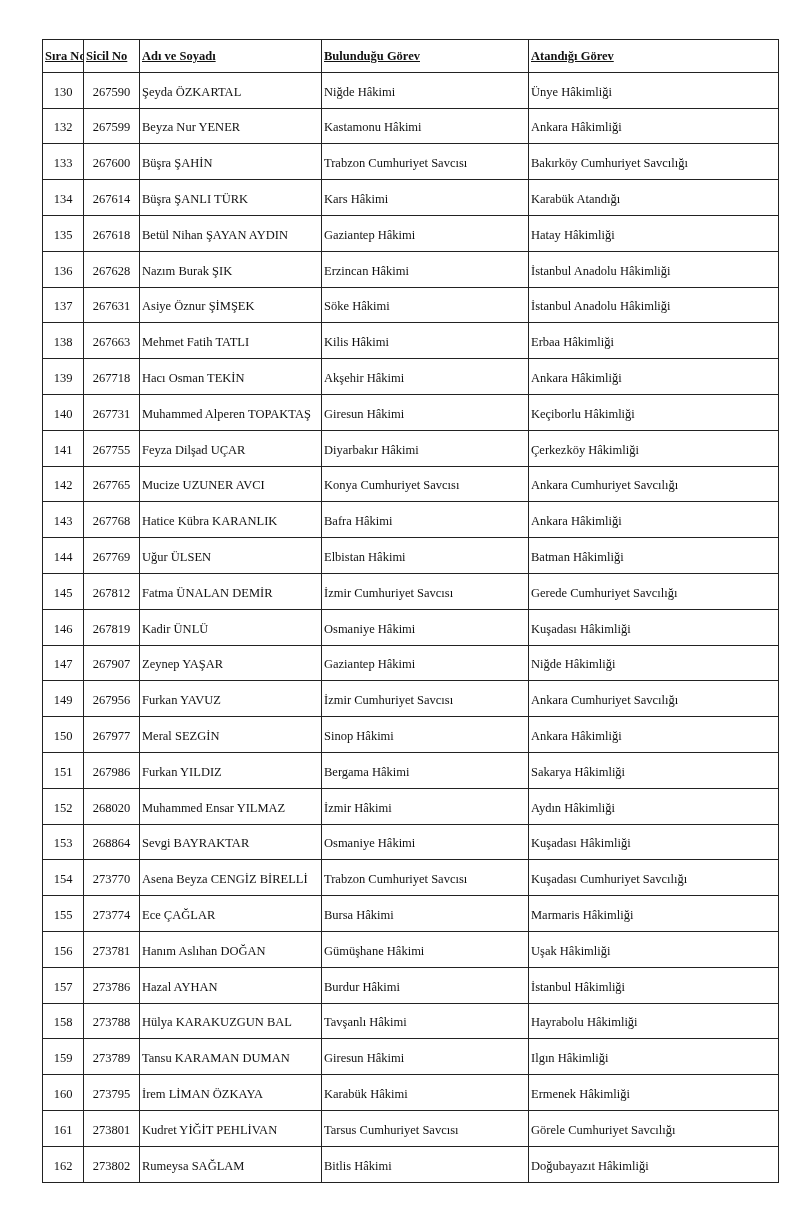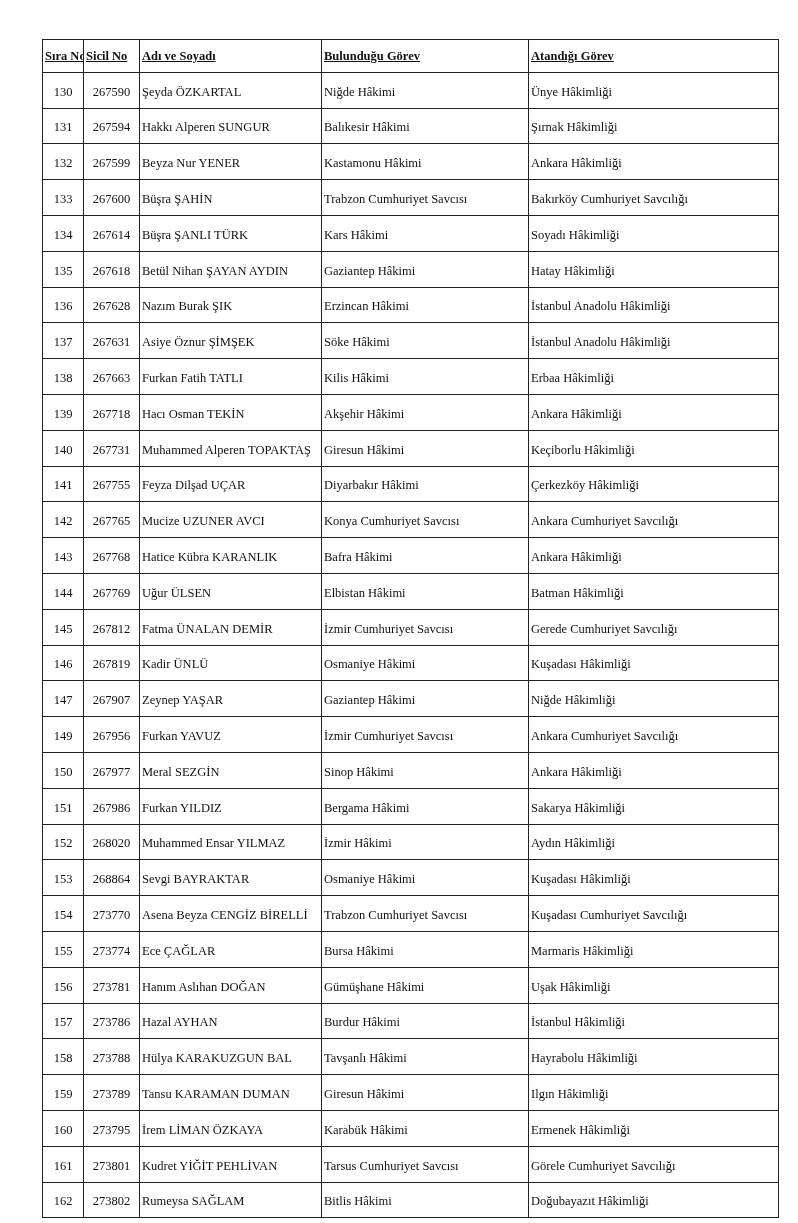--- a/index.html
+++ b/index.html
@@ -64,46 +64,39 @@
     </thead>
     <tbody id="rows">
         <tr class="data">
           <td class="num">130</td>
           <td class="sicil">267590</td>
           <td class="txt">Şeyda ÖZKARTAL</td>
           <td class="txt">Niğde Hâkimi</td>
           <td class="txt">Ünye Hâkimliği</td>
         </tr>
         <tr class="data">
-          <td class="num">131</td>
-          <td class="sicil">267594</td>
-          <td class="txt">Hakkı Alperen SUNGUR</td>
-          <td class="txt">Balıkesir Hâkimi</td>
-          <td class="txt">Şırnak Hâkimliği</td>
-        </tr>
-        <tr class="data">
           <td class="num">132</td>
           <td class="sicil">267599</td>
           <td class="txt">Beyza Nur YENER</td>
           <td class="txt">Kastamonu Hâkimi</td>
           <td class="txt">Ankara Hâkimliği</td>
         </tr>
         <tr class="data">
           <td class="num">133</td>
           <td class="sicil">267600</td>
           <td class="txt">Büşra ŞAHİN</td>
           <td class="txt">Trabzon Cumhuriyet Savcısı</td>
           <td class="txt">Bakırköy Cumhuriyet Savcılığı</td>
         </tr>
         <tr class="data">
           <td class="num">134</td>
           <td class="sicil">267614</td>
           <td class="txt">Büşra ŞANLI TÜRK</td>
           <td class="txt">Kars Hâkimi</td>
-          <td class="txt">Soyadı Hâkimliği</td>
+          <td class="txt">Karabük Atandığı</td>
         </tr>
         <tr class="data">
           <td class="num">135</td>
           <td class="sicil">267618</td>
           <td class="txt">Betül Nihan ŞAYAN AYDIN</td>
           <td class="txt">Gaziantep Hâkimi</td>
           <td class="txt">Hatay Hâkimliği</td>
         </tr>
         <tr class="data">
           <td class="num">136</td>
@@ -115,21 +108,21 @@
         <tr class="data">
           <td class="num">137</td>
           <td class="sicil">267631</td>
           <td class="txt">Asiye Öznur ŞİMŞEK</td>
           <td class="txt">Söke Hâkimi</td>
           <td class="txt">İstanbul Anadolu Hâkimliği</td>
         </tr>
         <tr class="data">
           <td class="num">138</td>
           <td class="sicil">267663</td>
-          <td class="txt">Furkan Fatih TATLI</td>
+          <td class="txt">Mehmet Fatih TATLI</td>
           <td class="txt">Kilis Hâkimi</td>
           <td class="txt">Erbaa Hâkimliği</td>
         </tr>
         <tr class="data">
           <td class="num">139</td>
           <td class="sicil">267718</td>
           <td class="txt">Hacı Osman TEKİN</td>
           <td class="txt">Akşehir Hâkimi</td>
           <td class="txt">Ankara Hâkimliği</td>
         </tr>

